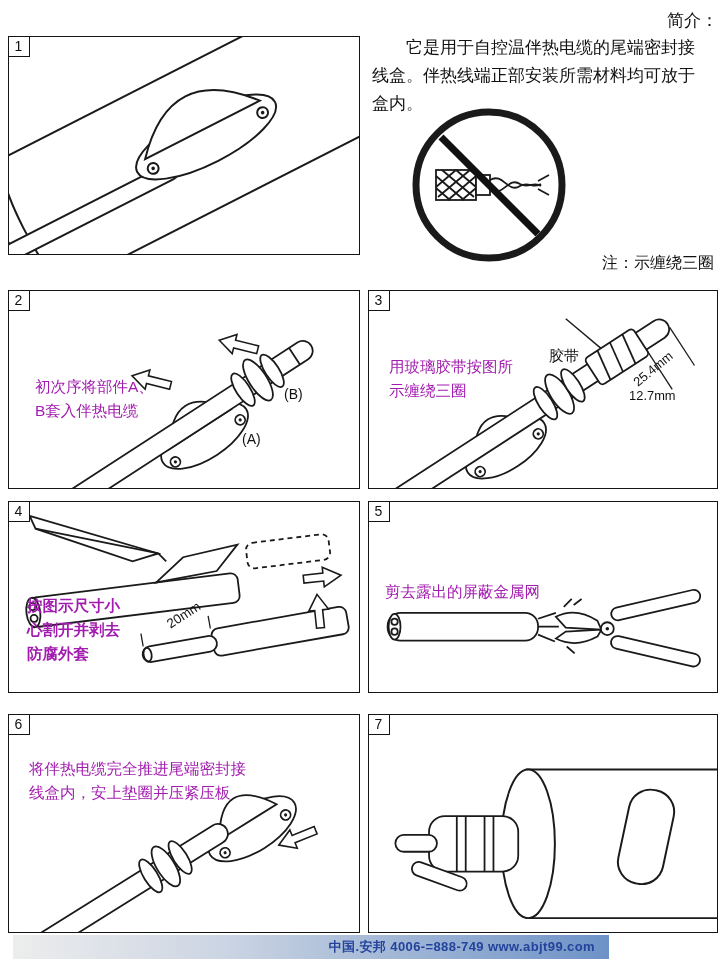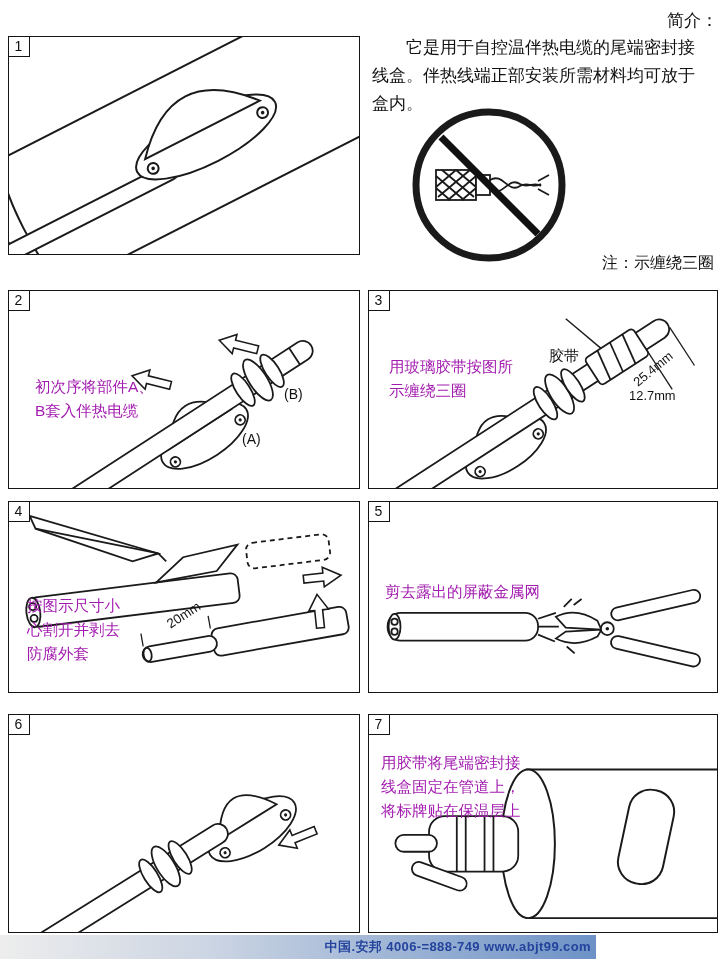--- a/index.html
+++ b/index.html
@@ -44,24 +44,24 @@
   .intro-title { font-size:17px; line-height:26px;text-align:right; }
   .intro-body {
     font-size:17px; line-height:28px;
     text-indent:2em; white-space:pre-line;
   }
   .prohibition { position:absolute; left:36px; top:96px; width:162px; height:162px; }
   .intro-note { position:absolute; right:4px; top:245px; font-size:16px; }
 
   
   .footer {
-    position:absolute; left:0; top:935px; width:596px; height:24px;
+    position:absolute; left:13px; top:935px; width:596px; height:24px;
     background:linear-gradient(90deg,#ededed 0%, #ccd5e3 35%, #6d92c6 100%);
     font-size:13px; font-weight:bold; line-height:24px;
-    text-align:right; padding-right:5px;
+    text-align:right; padding-right:14px;
     color:#24439c; letter-spacing:0.4px;
   }
 
   svg .ln { stroke:#1a1a1a; fill:none; }
   svg .wh { stroke:#1a1a1a; fill:#ffffff; }
   svg .bk { fill:#1a1a1a; stroke:none; }
 </style>
 </head>
 <body>
 
@@ -160,21 +160,21 @@
         <line class="ln" x1="293" y1="112" x2="293" y2="158" stroke-width="1.3"></line>
         <line class="ln" x1="325" y1="104" x2="325" y2="150" stroke-width="1.3"></line>
       </g>
       <text transform="translate(289,82) rotate(-40)" text-anchor="middle" font-size="13" fill="#111">25.4mm</text>
       <text x="262" y="110" font-size="13" fill="#111">12.7mm</text>
     </svg>
   </div>
 
   <div class="panel" id="panel4">
     <div class="num-box">4</div>
-    <div class="cap" style="left:18px; top:92px;">按图示尺寸小
+    <div class="cap" style="left:18px; top:92px;font-weight:bold;">按图示尺寸小
 心割开并剥去
 防腐外套</div>
     <svg class="drawing" viewBox="0 0 352 192">
       <g stroke-width="1.8">
         <path class="wh" d="M 20 14 L 150 52 L 124 60 L 26 27 Z"></path>
         <path class="ln" d="M 150 52 L 158 60"></path>
         <path class="ln" d="M 26 27 L 150 52"></path>
       </g>
       <g transform="rotate(-7 176 96)" stroke-width="1.8">
         <rect class="wh" x="20" y="78" width="212" height="30" rx="7"></rect>
@@ -217,42 +217,41 @@
         <rect class="wh" x="244" y="108" width="92" height="13" rx="6.5" transform="rotate(-13 244 114)"></rect>
         <rect class="wh" x="244" y="134" width="92" height="13" rx="6.5" transform="rotate(13 244 140)"></rect>
         <circle class="wh" cx="240" cy="128" r="6.5"></circle>
         <circle class="bk" cx="240" cy="128" r="1.8"></circle>
       </g>
     </svg>
   </div>
 
   <div class="panel" id="panel6">
     <div class="num-box">6</div>
+    <div class="cap" style="left:20px; top:42px;">将伴热电缆完全推进尾端密封接
+线盒内，安上垫圈并压紧压板</div>
     <svg class="drawing" viewBox="0 0 352 219">
       <g transform="translate(-20,15) rotate(-32 176 120)" stroke-width="1.8">
         <ellipse class="wh" cx="262" cy="150" rx="50" ry="23"></ellipse>
         <path class="wh" d="M 228 142 Q 262 86 296 142 Z"></path>
         <circle class="wh" cx="226" cy="156" r="5"></circle>
         <circle class="wh" cx="298" cy="156" r="5"></circle>
         <circle class="bk" cx="226" cy="156" r="1.6"></circle>
         <circle class="bk" cx="298" cy="156" r="1.6"></circle>
         <rect class="wh" x="-70" y="126" width="310" height="20" rx="10"></rect>
         <ellipse class="wh" cx="150" cy="136" rx="7" ry="19"></ellipse>
         <ellipse class="wh" cx="168" cy="136" rx="9" ry="23"></ellipse>
         <ellipse class="wh" cx="185" cy="136" rx="7" ry="19"></ellipse>
       </g>
       <path transform="translate(268,122) rotate(-22)" d="M0 10 L16 0 V6 H40 V14 H16 V20 Z" stroke="#1a1a1a" stroke-width="1.6" fill="#ffffff" style="transform-box:fill-box"></path>
     </svg>
   </div>
 
   <div class="panel" id="panel7">
     <div class="num-box">7</div>
-    <div class="cap" style="left:12px; top:36px;">用胶带将尾端密封接
-线盒固定在管道上，
-将标牌贴在保温层上</div>
     <svg class="drawing" viewBox="0 0 350 219">
       <g stroke-width="2">
         <path class="ln" d="M 158 55 H 362 M 158 205 H 362"></path>
         <ellipse class="wh" cx="160" cy="130" rx="27" ry="75"></ellipse>
         <rect class="wh" x="256" y="75" width="46" height="96" rx="22" transform="rotate(12 279 123)"></rect>
       </g>
       <g stroke-width="1.8">
         <rect class="wh" x="60" y="102" width="90" height="56" rx="16"></rect>
         <line class="ln" x1="88" y1="102" x2="88" y2="158"></line>
         <line class="ln" x1="97" y1="102" x2="97" y2="158"></line>

